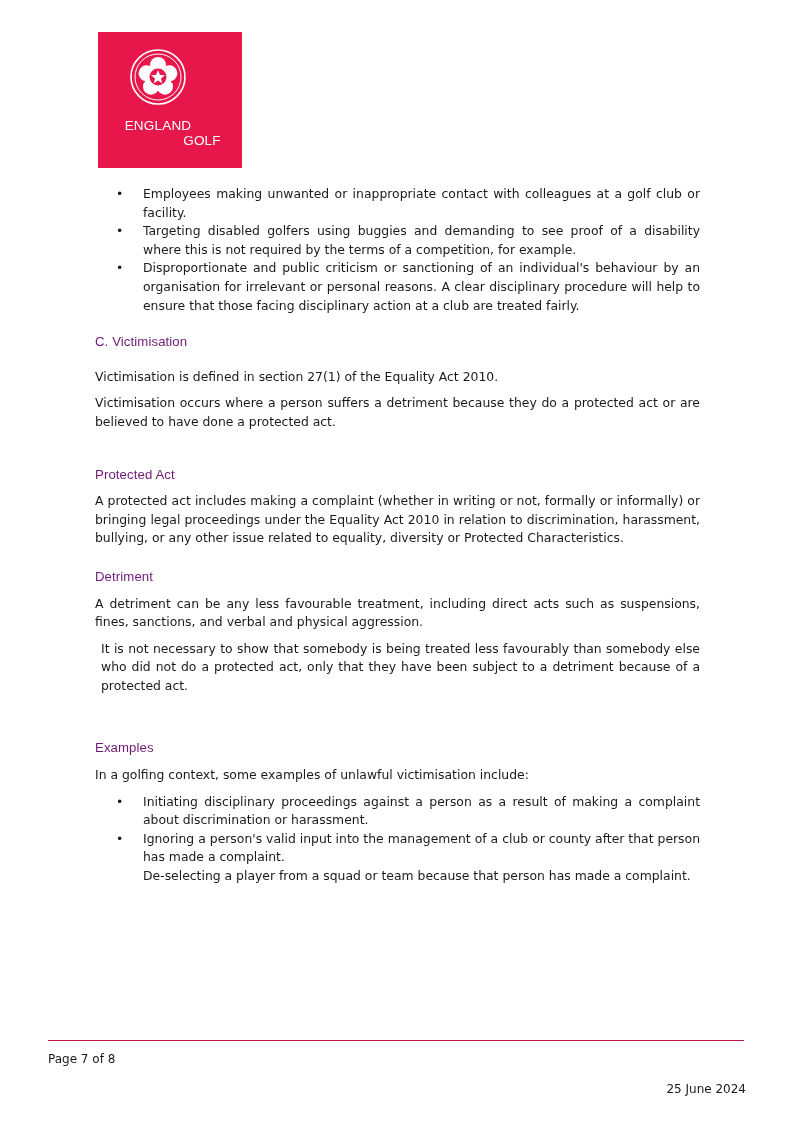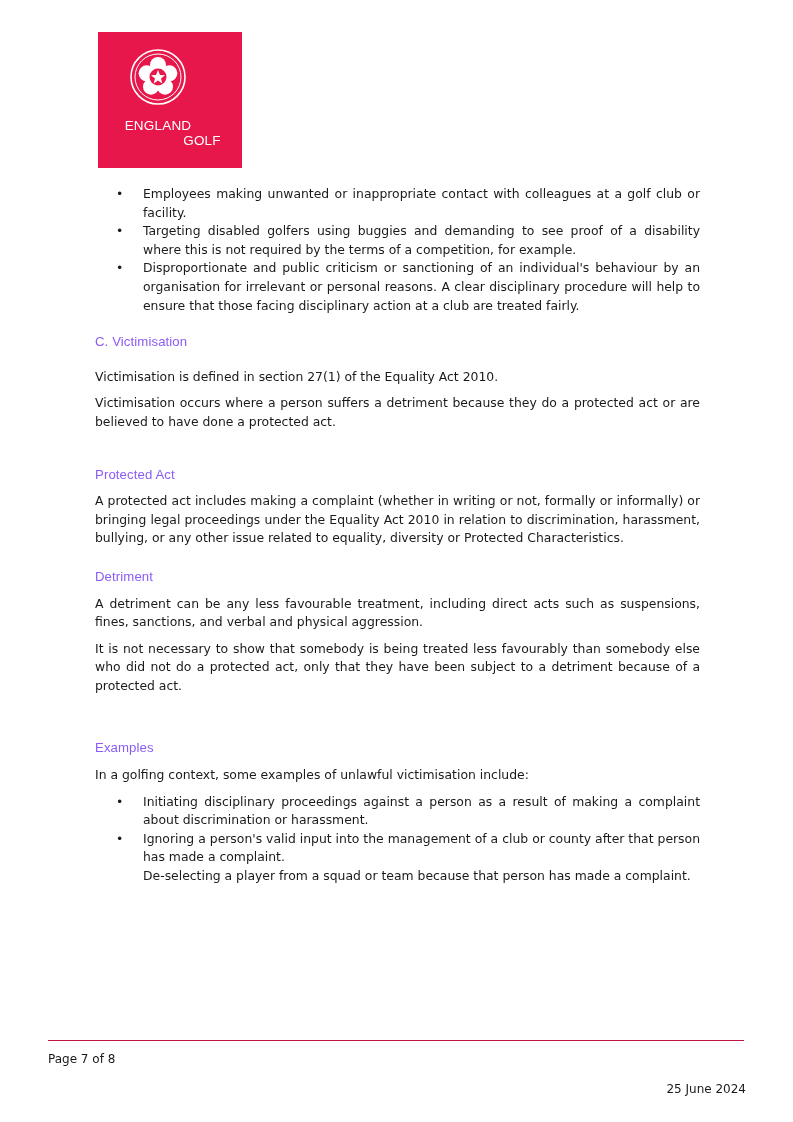--- a/index.html
+++ b/index.html
@@ -13,21 +13,21 @@
                letter-spacing: 0.2px; }
   .logo-t1 { top: 86px; }
   .logo-t2 { top: 101px; padding-left: 44px; }
   .content { position: absolute; left: 95px; top: 185px; width: 605px;
              font-size: 12.4px; line-height: 18.6px; }
   ul { margin: 0; padding: 0; list-style: none; }
   li { position: relative; padding-left: 48px; text-align: justify; }
   li .bullet { position: absolute; left: 21px; top: 0; }
   p { margin: 0; text-align: justify; }
   h3 { margin: 0; font-family: "Liberation Sans", sans-serif; font-size: 13.2px; font-weight: normal;
-       color: #8b5cf6; letter-spacing: 0.1px; }
+       color: #701a75; letter-spacing: 0.1px; }
   .footer-line { position: absolute; left: 48px; top: 1040px; width: 696px; height: 1px; background: #c0163f; }
   .footer-left { position: absolute; left: 48px; top: 1052px; font-size: 12px; }
   .footer-right { position: absolute; right: 47px; top: 1082px; font-size: 12px; }
 </style>
 </head>
 <body>
 
 <div class="logo">
   <svg width="58" height="58" viewBox="0 0 58 58">
     <circle cx="29" cy="29" r="27" fill="none" stroke="#fff" stroke-width="1.6"></circle>
@@ -55,21 +55,21 @@
 
   <h3 style="margin-top:18px;">C. Victimisation</h3>
   <p style="margin-top:16px;">Victimisation is defined in section 27(1) of the Equality Act 2010.</p>
   <p style="margin-top:8px;">Victimisation occurs where a person suffers a detriment because they do a protected act or are believed to have done a protected act.</p>
 
   <h3 style="margin-top:34px;">Protected Act</h3>
   <p style="margin-top:8px;">A protected act includes making a complaint (whether in writing or not, formally or informally) or bringing legal proceedings under the Equality Act 2010 in relation to discrimination, harassment, bullying, or any other issue related to equality, diversity or Protected Characteristics.</p>
 
   <h3 style="margin-top:20px;">Detriment</h3>
   <p style="margin-top:8px;">A detriment can be any less favourable treatment, including direct acts such as suspensions, fines, sanctions, and verbal and physical aggression.</p>
-  <p style="margin-top:8px;">It is not necessary to show that somebody is being treated less favourably than somebody else who did not do a protected act, only that they have been subject to a detriment because of a protected act.</p>
+  <p style="margin-top:8px;margin-left:6px;">It is not necessary to show that somebody is being treated less favourably than somebody else who did not do a protected act, only that they have been subject to a detriment because of a protected act.</p>
 
   <h3 style="margin-top:44px;">Examples</h3>
   <p style="margin-top:8px;">In a golfing context, some examples of unlawful victimisation include:</p>
   <ul style="margin-top:8px;">
     <li><span class="bullet">•</span><span>Initiating disciplinary proceedings against a person as a result of making a complaint about discrimination or harassment.</span></li>
     <li><span class="bullet">•</span><span>Ignoring a person's valid input into the management of a club or county after that person has made a complaint.</span></li>
     <li><span>De-selecting a player from a squad or team because that person has made a complaint.</span></li>
   </ul>
 </div>
 

